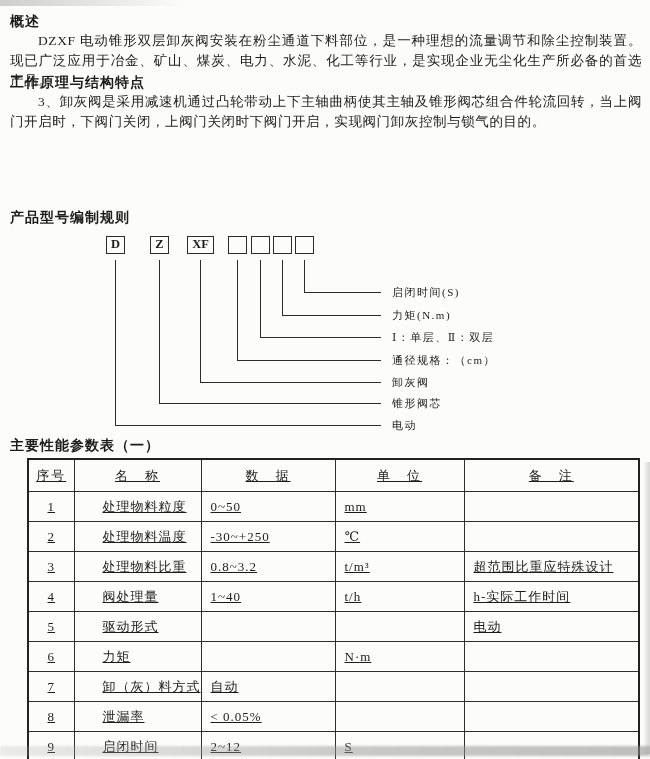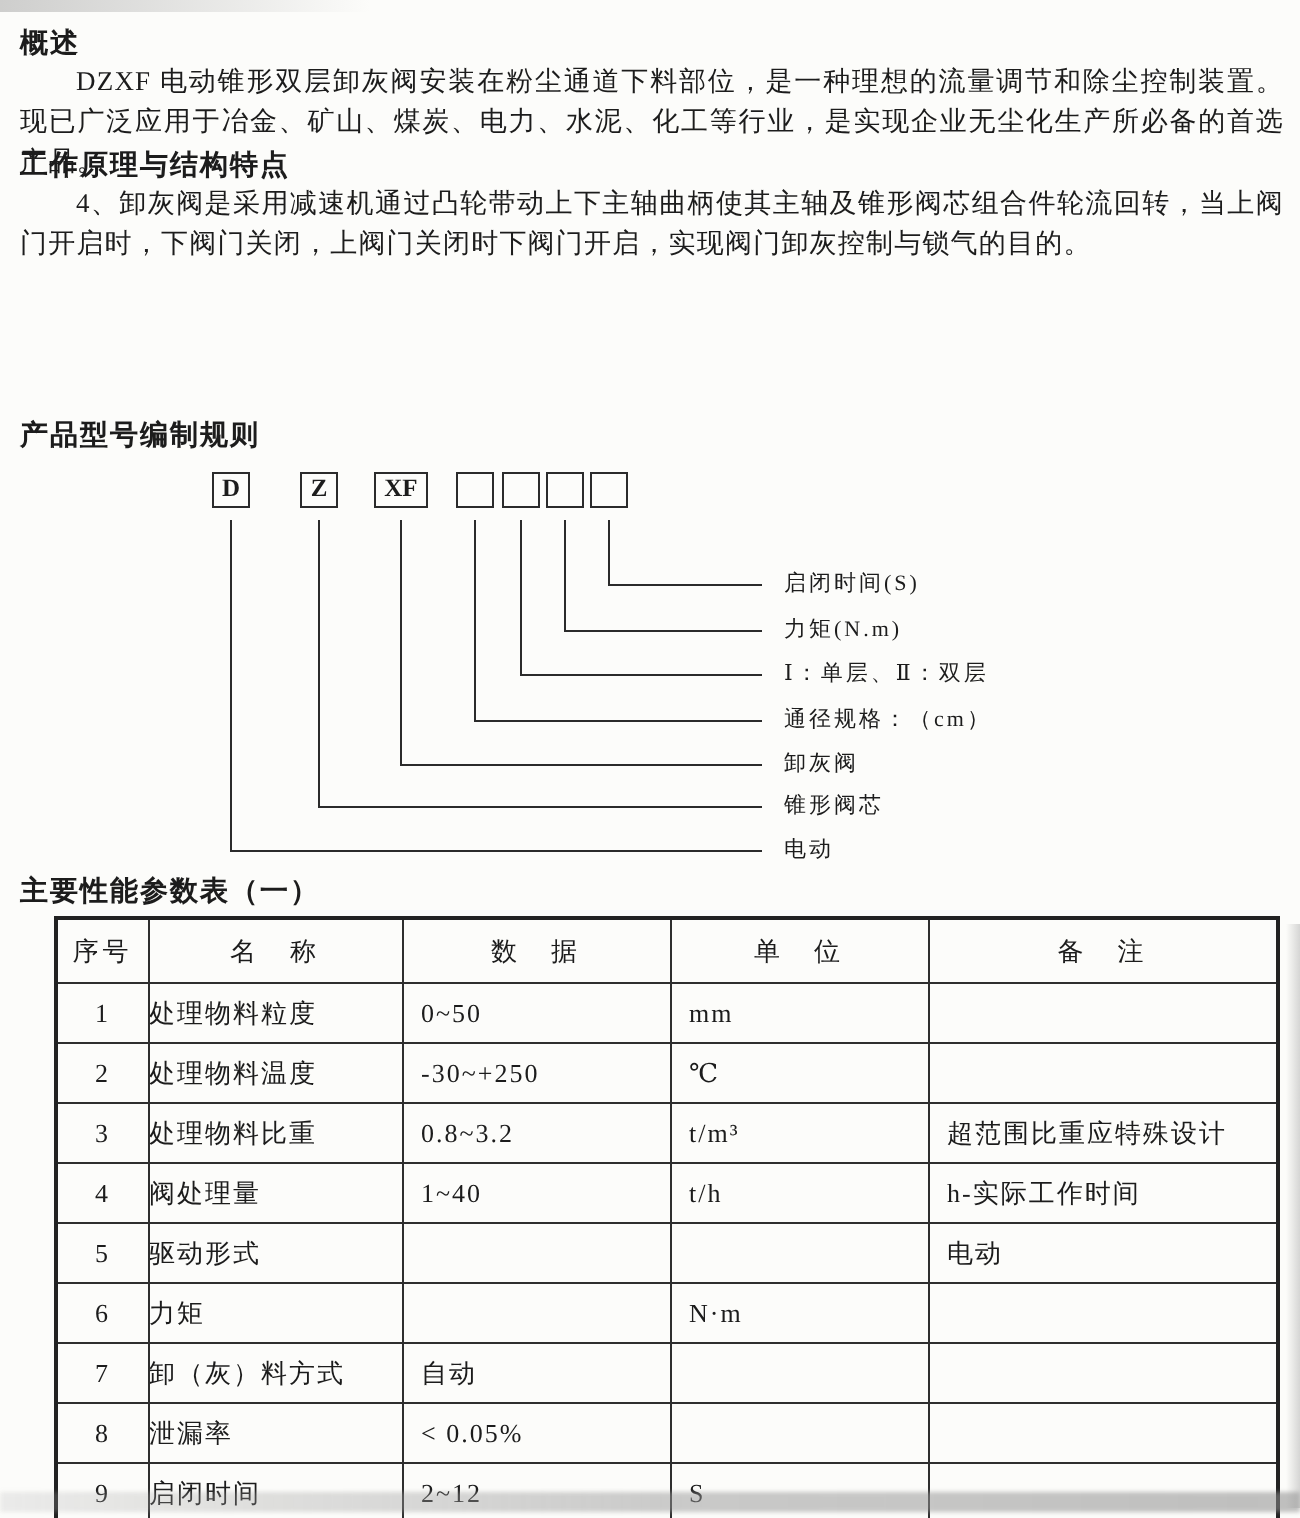--- a/index.html
+++ b/index.html
@@ -46,26 +46,27 @@
   table.ptable {
     position:absolute; left:27px; top:458px; width:611px;
     border-collapse:collapse; table-layout:fixed;
     font-size:13px;
   }
   table.ptable th, table.ptable td {
     border:1px solid #2e2e2e;
     font-weight:normal;
     overflow:hidden; white-space:nowrap;
     letter-spacing:1px;
+    text-decoration:underline;
   }
   table.ptable { border:2px solid #222; }
   table.ptable th { height:29px; text-align:center; letter-spacing:2px; }
   table.ptable td { height:27px; }
   td.c-idx { text-align:center; }
-  td.c-name { padding-left:0; }
+  td.c-name { padding-left:28px; }
   td.c-val, td.c-unit, td.c-note { padding-left:9px; }
 
   
   .smudge-top {
     position:absolute; left:0; top:0; width:185px; height:6px;
     background:linear-gradient(to right, rgba(150,150,150,.45), rgba(170,170,170,.18) 70%, rgba(170,170,170,0));
   }
   .smudge-bottom {
     position:absolute; left:0; top:746px; width:650px; height:10px;
     background:linear-gradient(to right, rgba(175,175,175,.22), rgba(150,150,150,.50) 55%, rgba(140,140,140,.55));
@@ -80,21 +81,21 @@
 <body>
 
 <div class="doc">
 
   <div class="smudge-top"></div>
 
   <div class="hd" style="top:12px;">概述</div>
   <div class="para" style="top:31px;">DZXF 电动锥形双层卸灰阀安装在粉尘通道下料部位，是一种理想的流量调节和除尘控制装置。现已广泛应用于冶金、矿山、煤炭、电力、水泥、化工等行业，是实现企业无尘化生产所必备的首选产品。</div>
 
   <div class="hd" style="top:73px;">工作原理与结构特点</div>
-  <div class="para" style="top:92px;">4、卸灰阀是采用减速机通过凸轮带动上下主轴曲柄使其主轴及锥形阀芯组合件轮流回转，当上阀门开启时，下阀门关闭，上阀门关闭时下阀门开启，实现阀门卸灰控制与锁气的目的。</div>
+  <div class="para" style="top:92px;">3、卸灰阀是采用减速机通过凸轮带动上下主轴曲柄使其主轴及锥形阀芯组合件轮流回转，当上阀门开启时，下阀门关闭，上阀门关闭时下阀门开启，实现阀门卸灰控制与锁气的目的。</div>
 
   <div class="hd" style="top:208px;">产品型号编制规则</div>
 
   <div class="diagram">
 
     <div class="code-box" style="left:106px; width:19px;">D</div>
     <div class="code-box" style="left:150px; width:19px;">Z</div>
     <div class="code-box" style="left:187px; width:27px;">XF</div>
     <div class="code-box" style="left:228px; width:19px;"></div>
     <div class="code-box" style="left:251px; width:19px;"></div>

